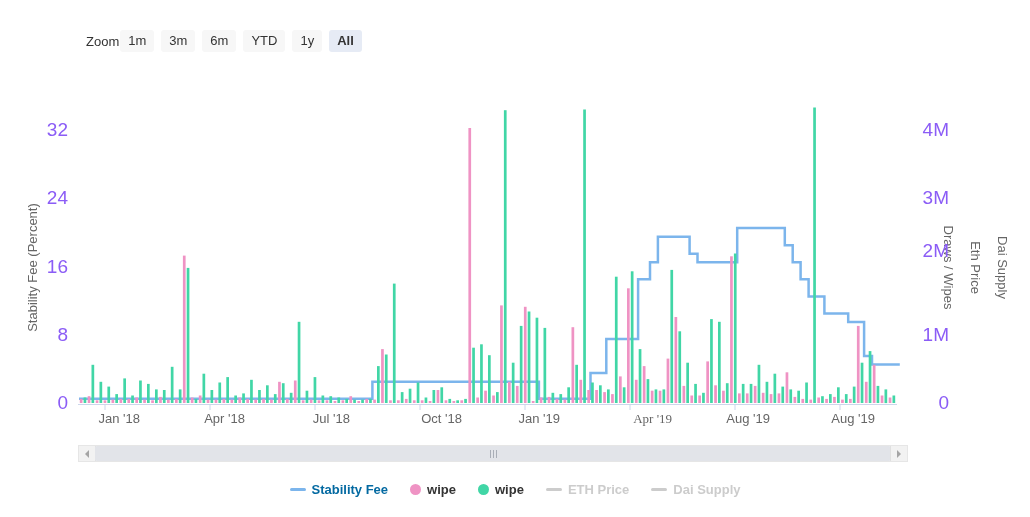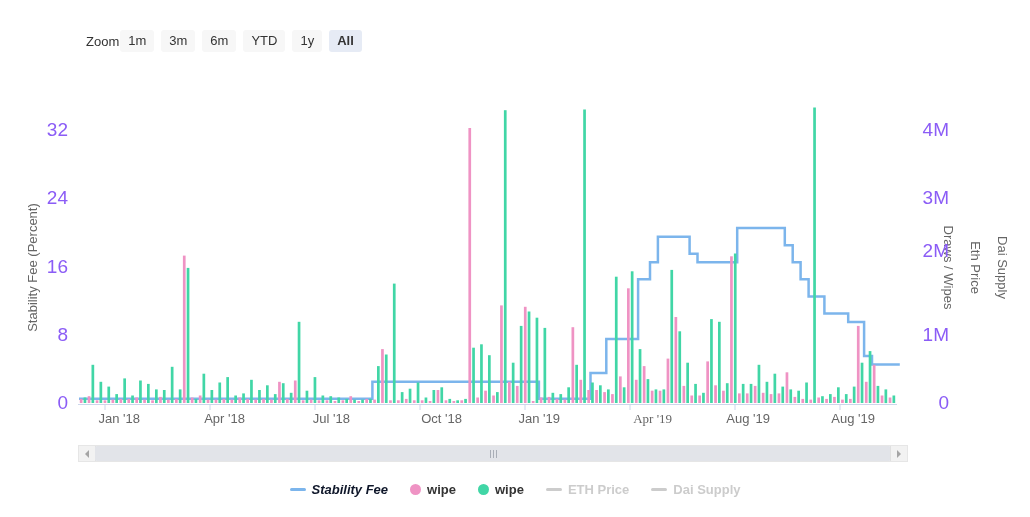--- a/index.html
+++ b/index.html
@@ -312,21 +312,21 @@
       <span class="grip"></span>
     </div>
     <div class="nav-btn right">
       <span class="tri r"></span>
     </div>
   </div>
 
   <div class="legend" id="legend">
       <span class="legend-item">
         <span class="sym-line" style="background: rgb(124, 181, 236);"></span>
-        <span style="color: #0f172a; font-style: italic;">Stability Fee</span>
+        <span style="color: #0369a1;">Stability Fee</span>
       </span>
       <span class="legend-item">
         <span class="sym-dot" style="background: rgb(239, 147, 196);"></span>
         <span style="color: rgb(51, 51, 51);">wipe</span>
       </span>
       <span class="legend-item">
         <span class="sym-dot" style="background: rgb(65, 214, 166);"></span>
         <span style="color: rgb(51, 51, 51);">wipe</span>
       </span>
       <span class="legend-item">

